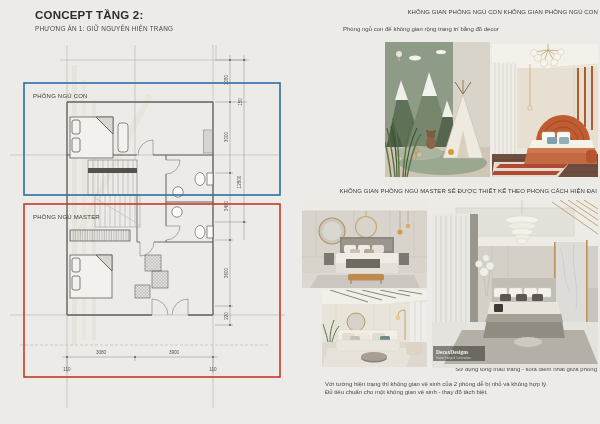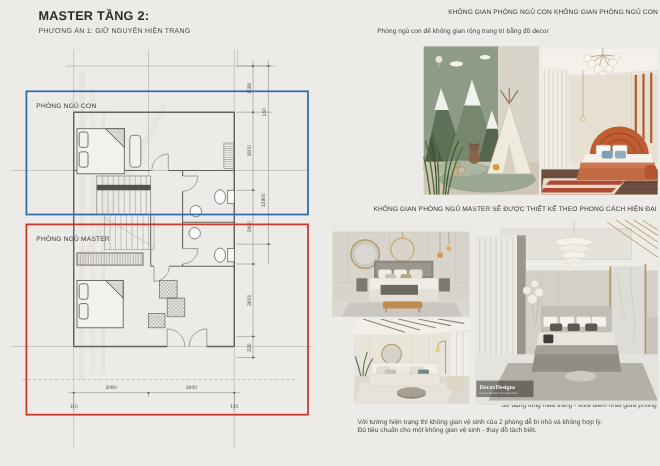--- a/index.html
+++ b/index.html
@@ -29,21 +29,21 @@
   .t-label{font-family:"Liberation Sans",sans-serif;font-size:6px;fill:#3b3936;letter-spacing:.2px;}
   .t-dim{font-family:"Liberation Sans",sans-serif;font-size:4.6px;fill:#55524e;}
   .wm{font-family:"Liberation Serif",serif;font-size:5.5px;font-weight:700;fill:#f2f1ee;}
   .wm-sub{font-family:"Liberation Sans",sans-serif;font-size:2.6px;fill:#d8d6d2;}
 </style>
 </head>
 <body>
 
 <div class="board">
 
-  <div class="abs title">MASTER TẦNG 2:</div>
+  <div class="abs title">CONCEPT TẦNG 2:</div>
   <div class="abs subtitle">PHƯƠNG ÁN 1: GIỮ NGUYÊN HIỆN TRẠNG</div>
 
   <svg class="plan" width="320" height="384" viewBox="0 0 320 384">
     <defs>
       <pattern id="xhatch" width="3.2" height="3.2" patternUnits="userSpaceOnUse">
         <path d="M0,3.2 L3.2,0 M0,0 L3.2,3.2" stroke="#8a8784" stroke-width="0.4"></path>
       </pattern>
       <pattern id="vhatch" width="2.4" height="6" patternUnits="userSpaceOnUse">
         <line x1="1" y1="0" x2="1" y2="6" stroke="#7c7974" stroke-width="0.5"></line>
       </pattern>

